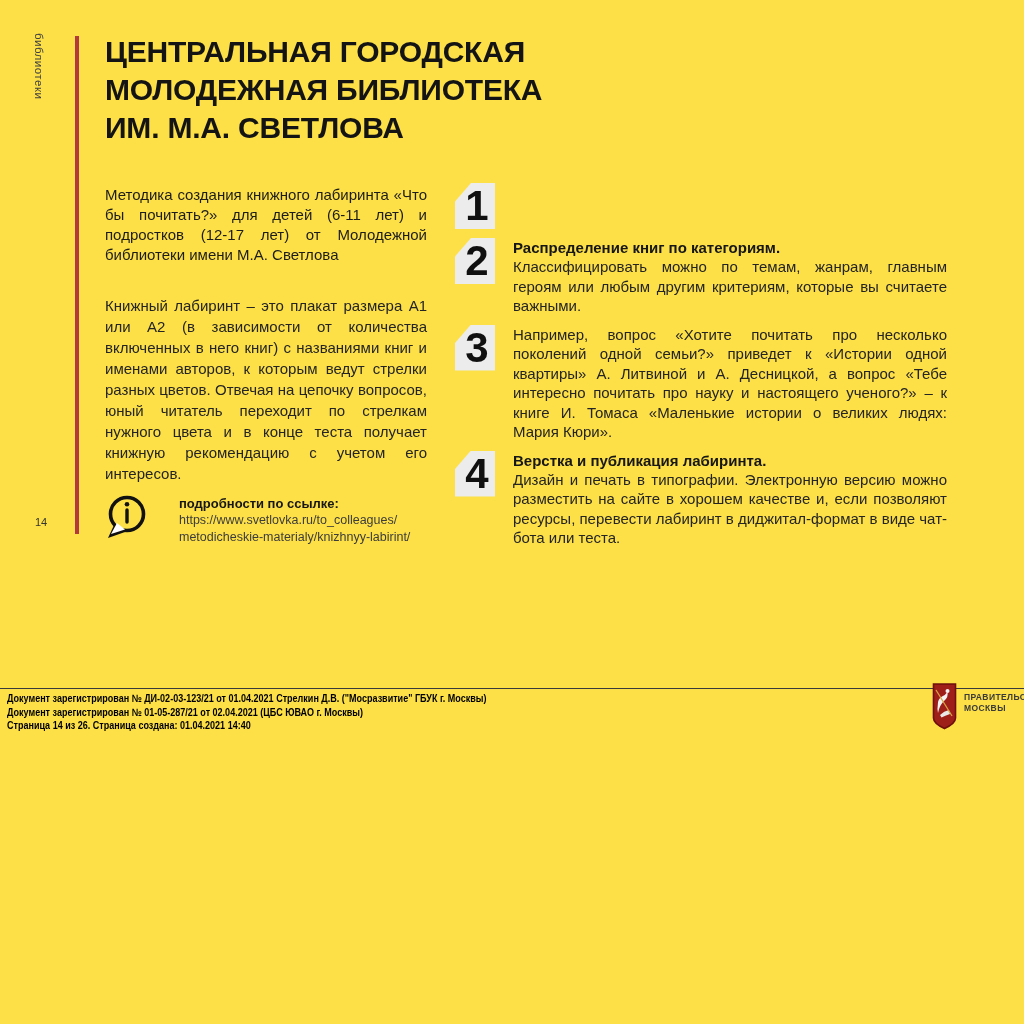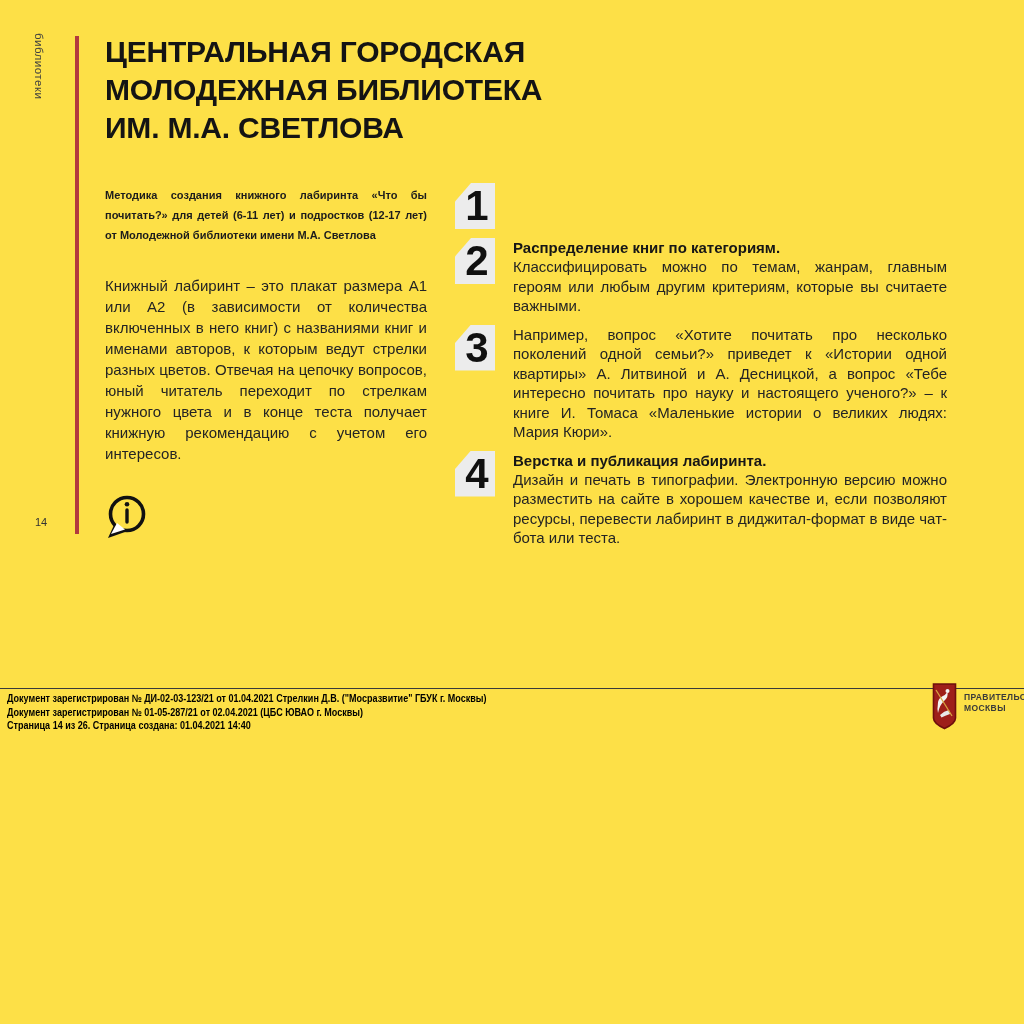--- a/index.html
+++ b/index.html
@@ -27,21 +27,21 @@
   
   .page-title {
     position: absolute; left: 105px; top: 33px;
     font-size: 30px; font-weight: 700; line-height: 38px;
     letter-spacing: -0.2px; color: #141414; white-space: pre-line;
   }
 
   
   .left-col { position: absolute; left: 105px; top: 185px; width: 322px; }
   .intro {
-    font-size: 11px; font-weight: 700; line-height: 20px;
+    font-size: 15px; font-weight: 400; line-height: 20px;
     text-align: justify; color: #1c1c1c;
   }
   .body-par {
     margin-top: 30px; font-size: 15px; line-height: 21px;
     text-align: justify; color: #242424;
   }
 
   
   .info-note { position: absolute; left: 101px; top: 492px; display: flex; }
   .info-icon-wrap { width: 48px; height: 52px; flex: 0 0 48px; }
@@ -110,20 +110,25 @@
   <div class="info-note">
     <div class="info-icon-wrap">
       <svg width="48" height="52" viewBox="0 0 48 52" fill="none">
         <circle cx="26" cy="22" r="16.5" stroke="#111" stroke-width="3.6"></circle>
         <polygon points="7,46 13.5,32 24,40" fill="#111"></polygon>
         <polygon points="10,42 16,31 24,37.5" fill="#fff"></polygon>
         <line x1="26" y1="18" x2="26" y2="30" stroke="#111" stroke-width="3.4" stroke-linecap="round"></line>
         <circle cx="26" cy="12.3" r="2.3" fill="#111"></circle>
       </svg>
     </div>
+    <div class="info-text">
+      <div class="info-label">подробности по ссылке:</div>
+      <div class="info-url">https://www.svetlovka.ru/to_colleagues/</div>
+      <div class="info-url">metodicheskie-materialy/knizhnyy-labirint/</div>
+    </div>
   </div>
 
   <div class="page-number">14</div>
 
   <div class="steps">
 
     <div class="step">
       <div class="badge">
         <div class="chip"></div>
         <span class="num">1</span>

